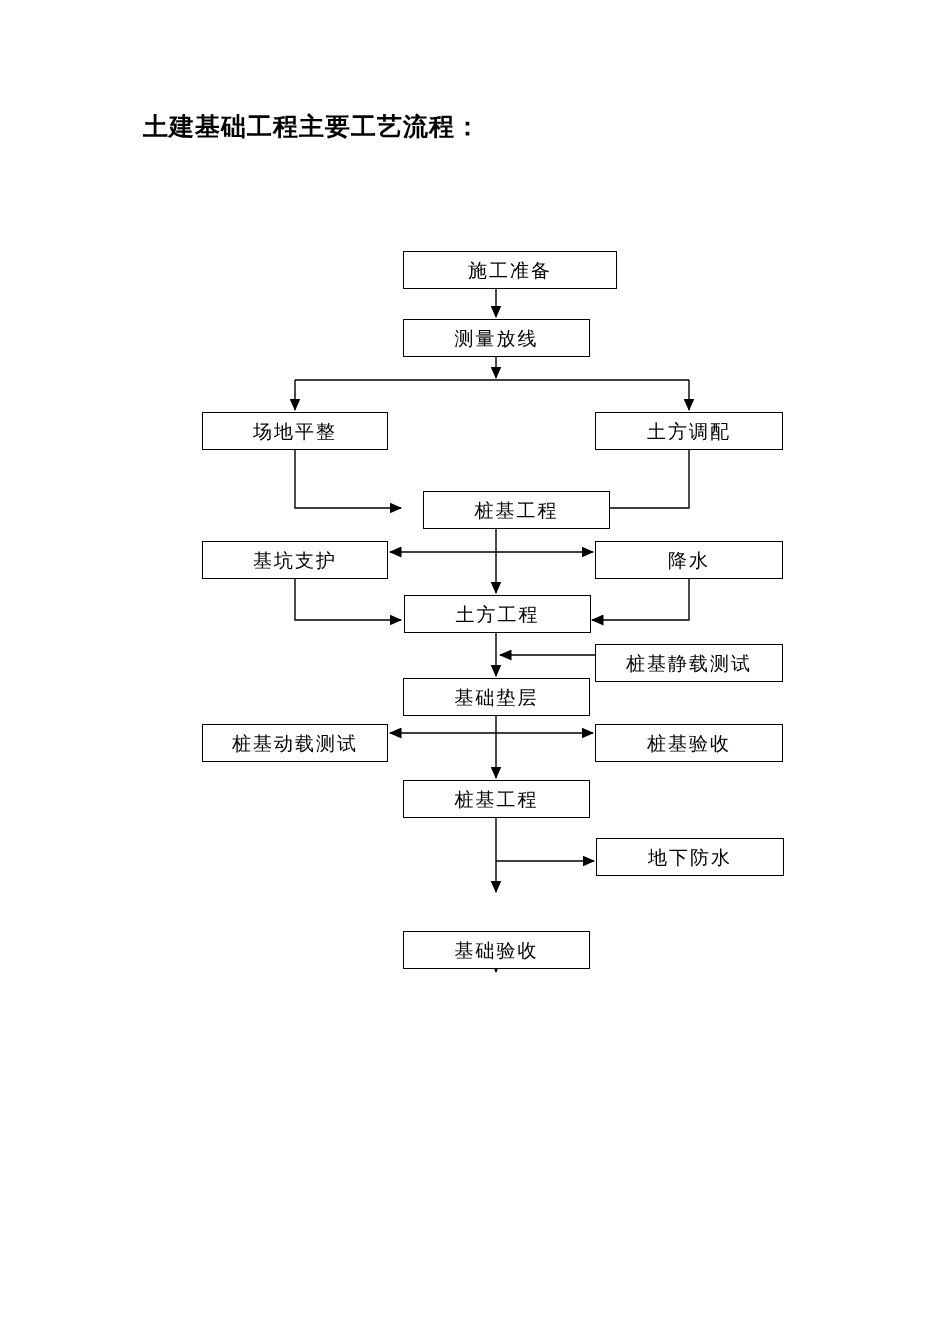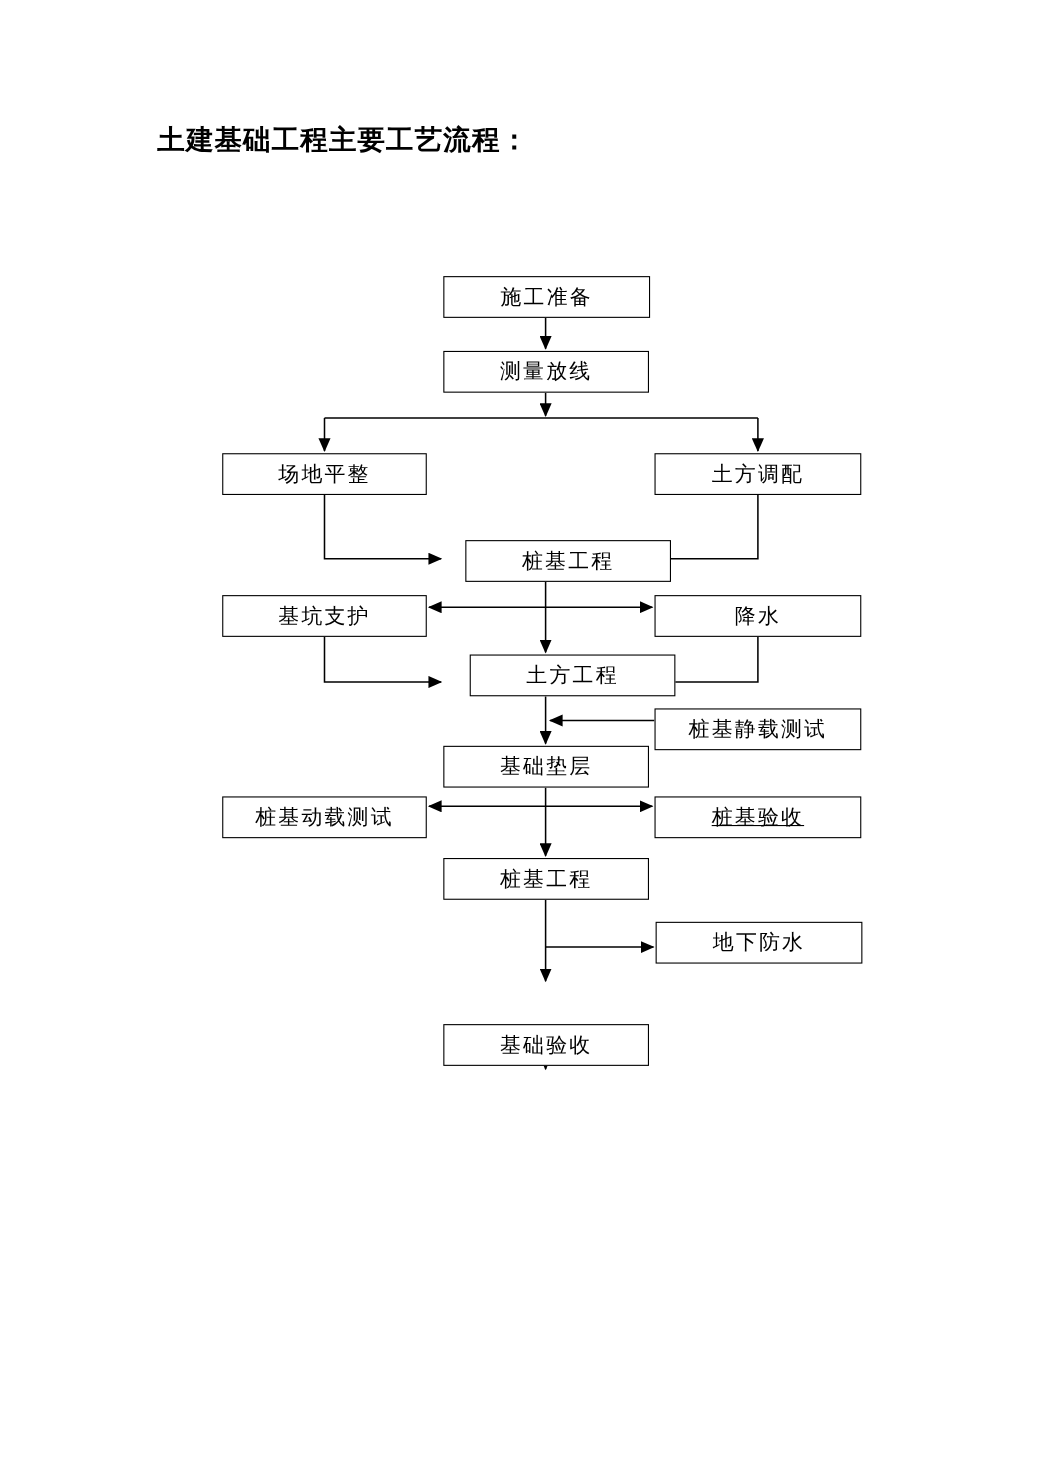--- a/index.html
+++ b/index.html
@@ -43,37 +43,37 @@
     border: 1.5px solid #000000;
     display: flex;
     align-items: center;
     justify-content: center;
     font-size: 19px;
     letter-spacing: 2px;
     white-space: nowrap;
     line-height: 1;
   }
   
-  .n-prep        { left: 403px; top: 251px; width: 188px; }
+  .n-prep        { left: 403px; top: 251px; width: 214px; }
   .n-survey      { left: 403px; top: 319px; width: 187px; }
   .n-pile        { left: 403px; top: 491px; width: 187px; margin-left: 20px; }
-  .n-earthwork   { left: 427px; top: 595px; width: 187px; }
+  .n-earthwork   { left: 404px; top: 595px; width: 187px; }
   .n-cushion     { left: 403px; top: 678px; width: 187px; }
   .n-foundation  { left: 403px; top: 780px; width: 187px; }
   .n-fnd-accept  { left: 403px; top: 894px; width: 187px; margin-top: 37px; }
   .n-backfill    { left: 403px; top: 974px; width: 187px; }
   
   .n-leveling    { left: 202px; top: 412px; width: 186px; }
   .n-pit-support { left: 202px; top: 541px; width: 186px; }
   .n-dyn-test    { left: 202px; top: 724px; width: 186px; }
   
   .n-allocation  { left: 595px; top: 412px; width: 188px; }
   .n-dewatering  { left: 595px; top: 541px; width: 188px; }
   .n-static-test { left: 595px; top: 644px; width: 188px; }
-  .n-pile-accept { left: 595px; top: 724px; width: 188px; text-decoration: underline; }
+  .n-pile-accept { left: 595px; top: 724px; width: 188px; }
   .n-waterproof  { left: 596px; top: 838px; width: 188px; }
 </style>
 </head>
 <body>
 
 <div class="page">
 
   <div class="doc-title">土建基础工程主要工艺流程：</div>
 
   <svg class="connectors" viewBox="0 0 950 1344" xmlns="http://www.w3.org/2000/svg">

